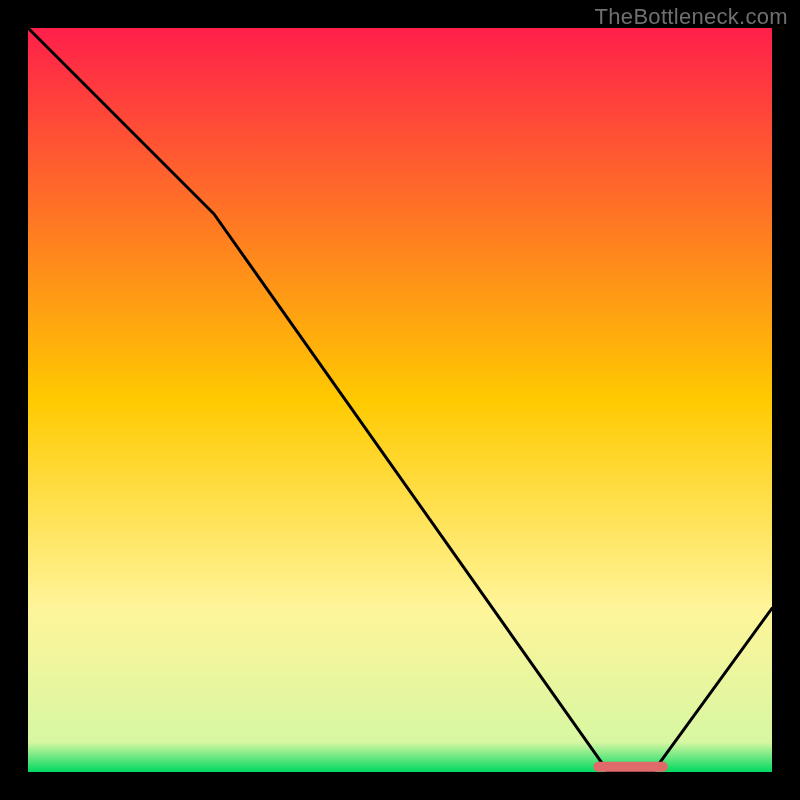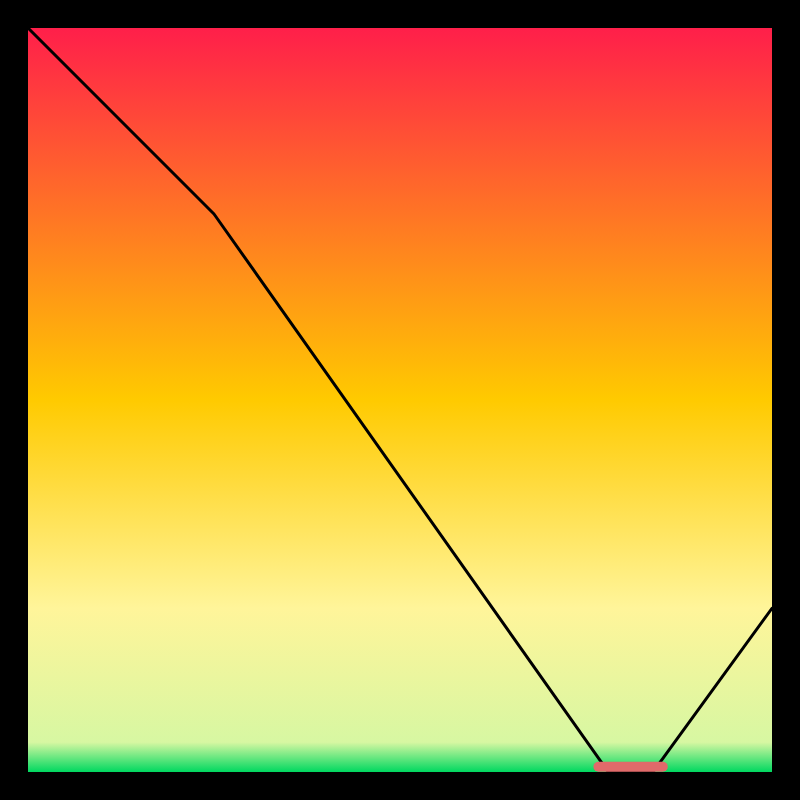--- a/index.html
+++ b/index.html
@@ -26,20 +26,21 @@
     top: 28px;
     width: 744px;
     height: 744px;
   }
   .plot svg { display: block; }
 </style>
 </head>
 <body>
 
 <div class="stage">
+  <div class="watermark">TheBottleneck.com</div>
   <div class="plot">
     <svg id="chart-svg" viewBox="0 0 744 744" width="744" height="744">
       <defs>
         <linearGradient id="bg-grad" x1="0" y1="0" x2="0" y2="1">
             <stop offset="0%" stop-color="#ff1f4a"></stop>
             <stop offset="50%" stop-color="#ffca00"></stop>
             <stop offset="78%" stop-color="#fff59a"></stop>
             <stop offset="96%" stop-color="#d7f7a2"></stop>
             <stop offset="100%" stop-color="#00d860"></stop>
           </linearGradient>

